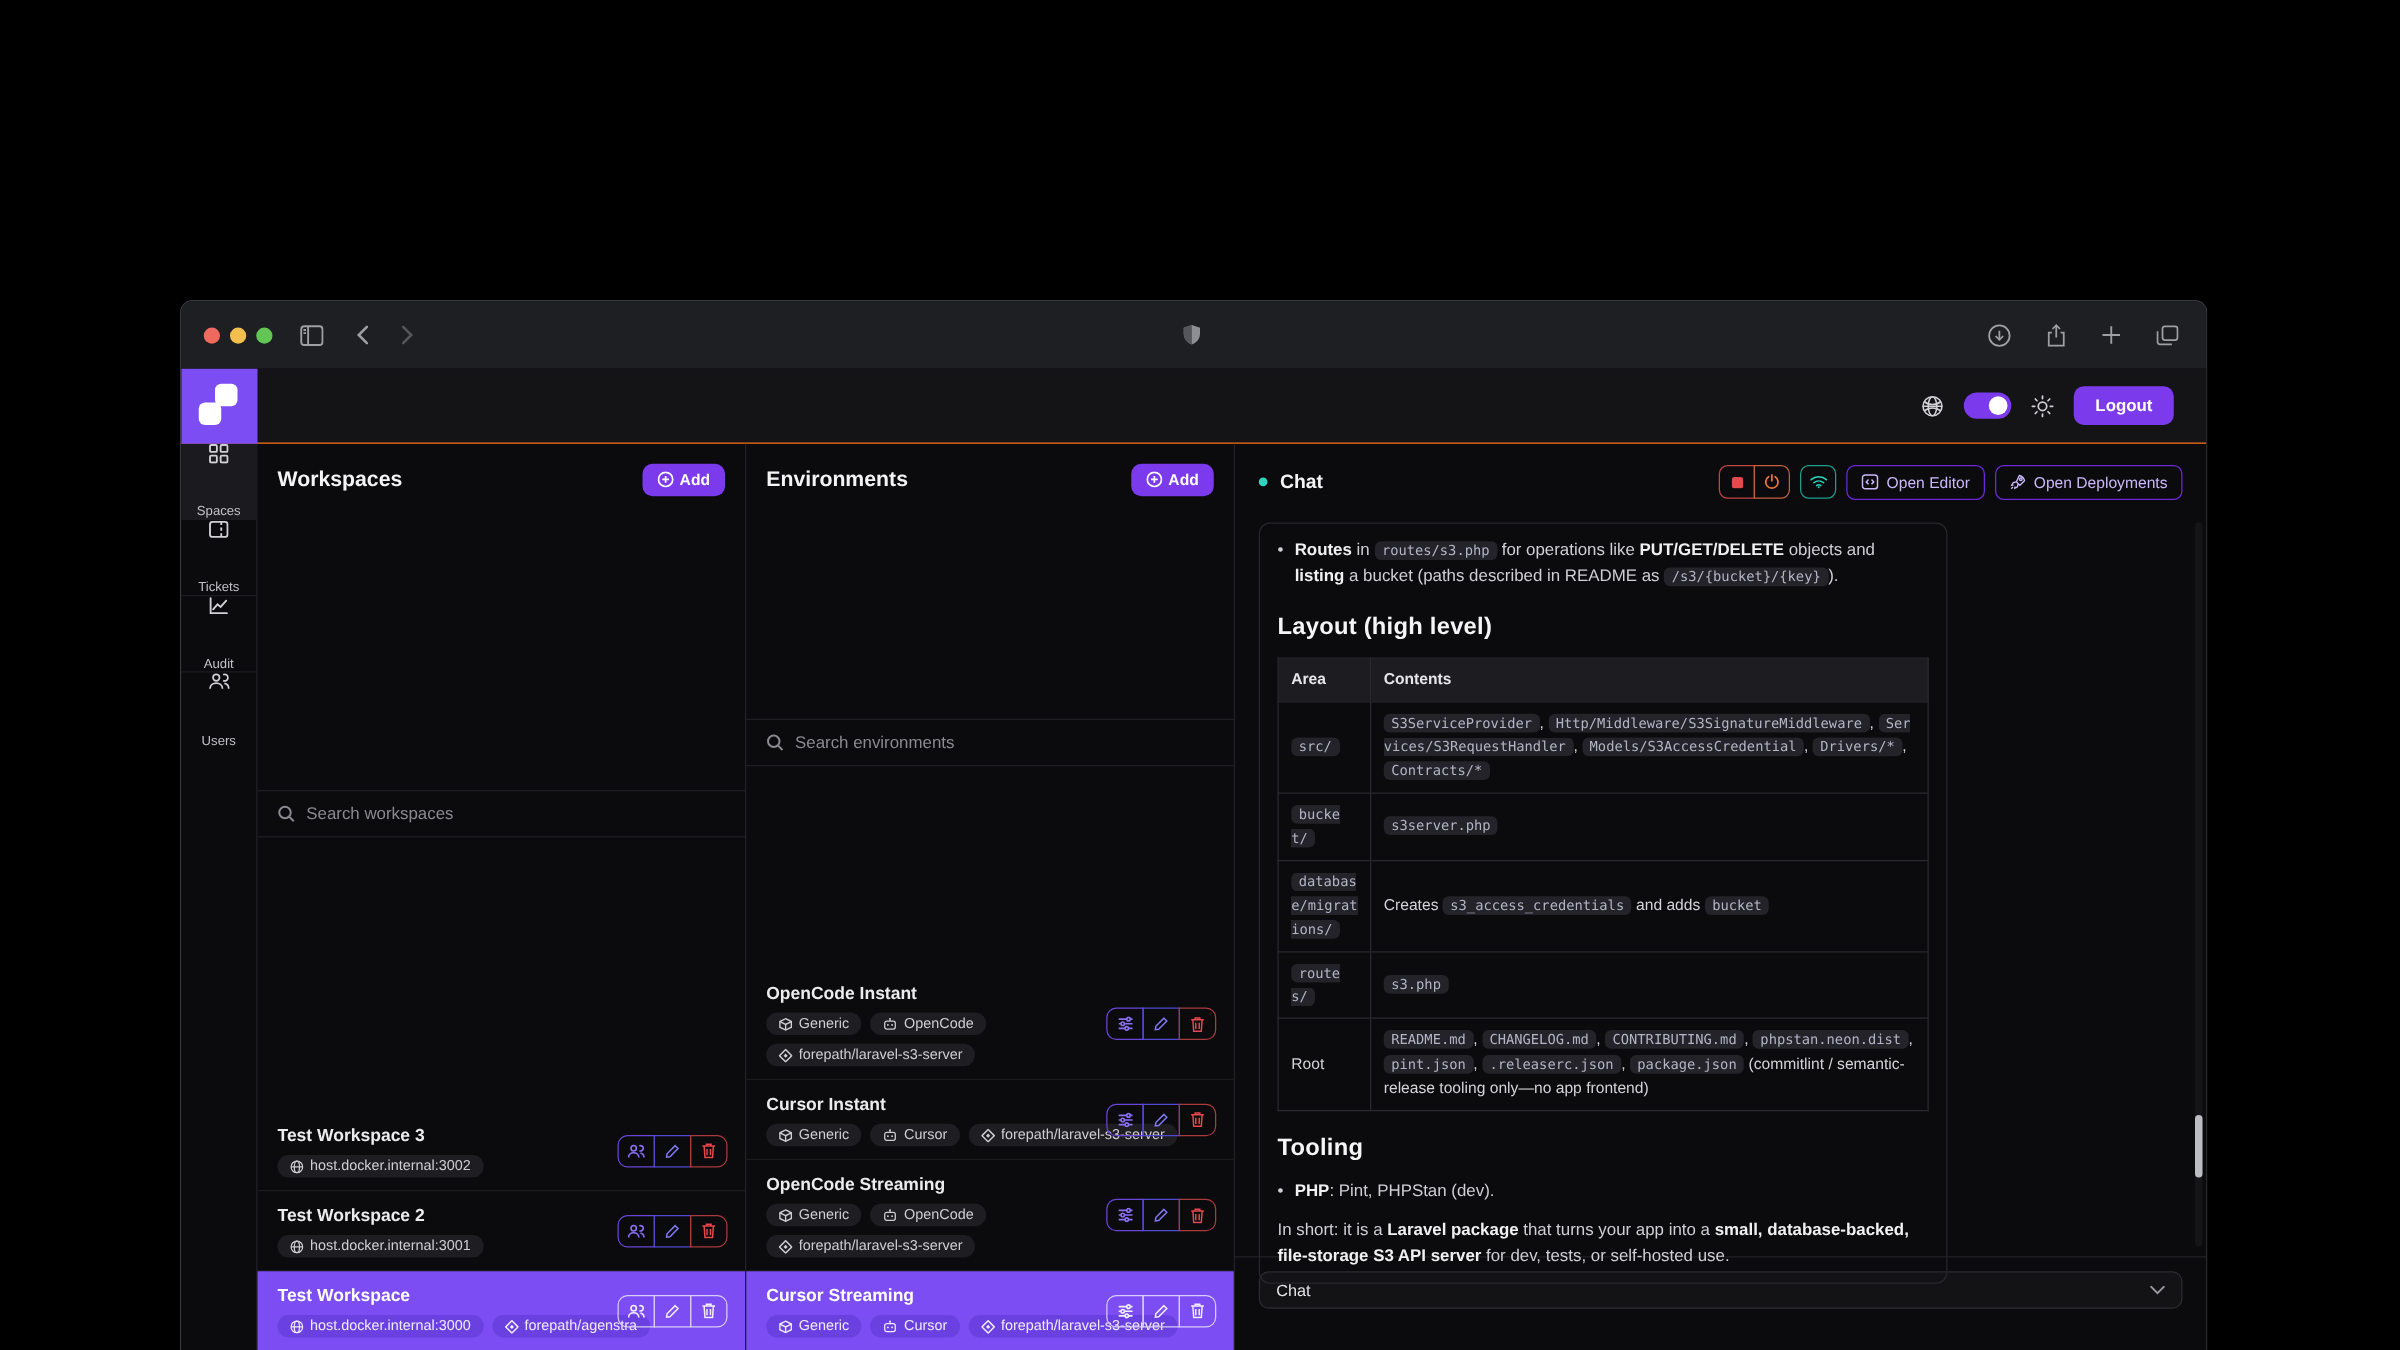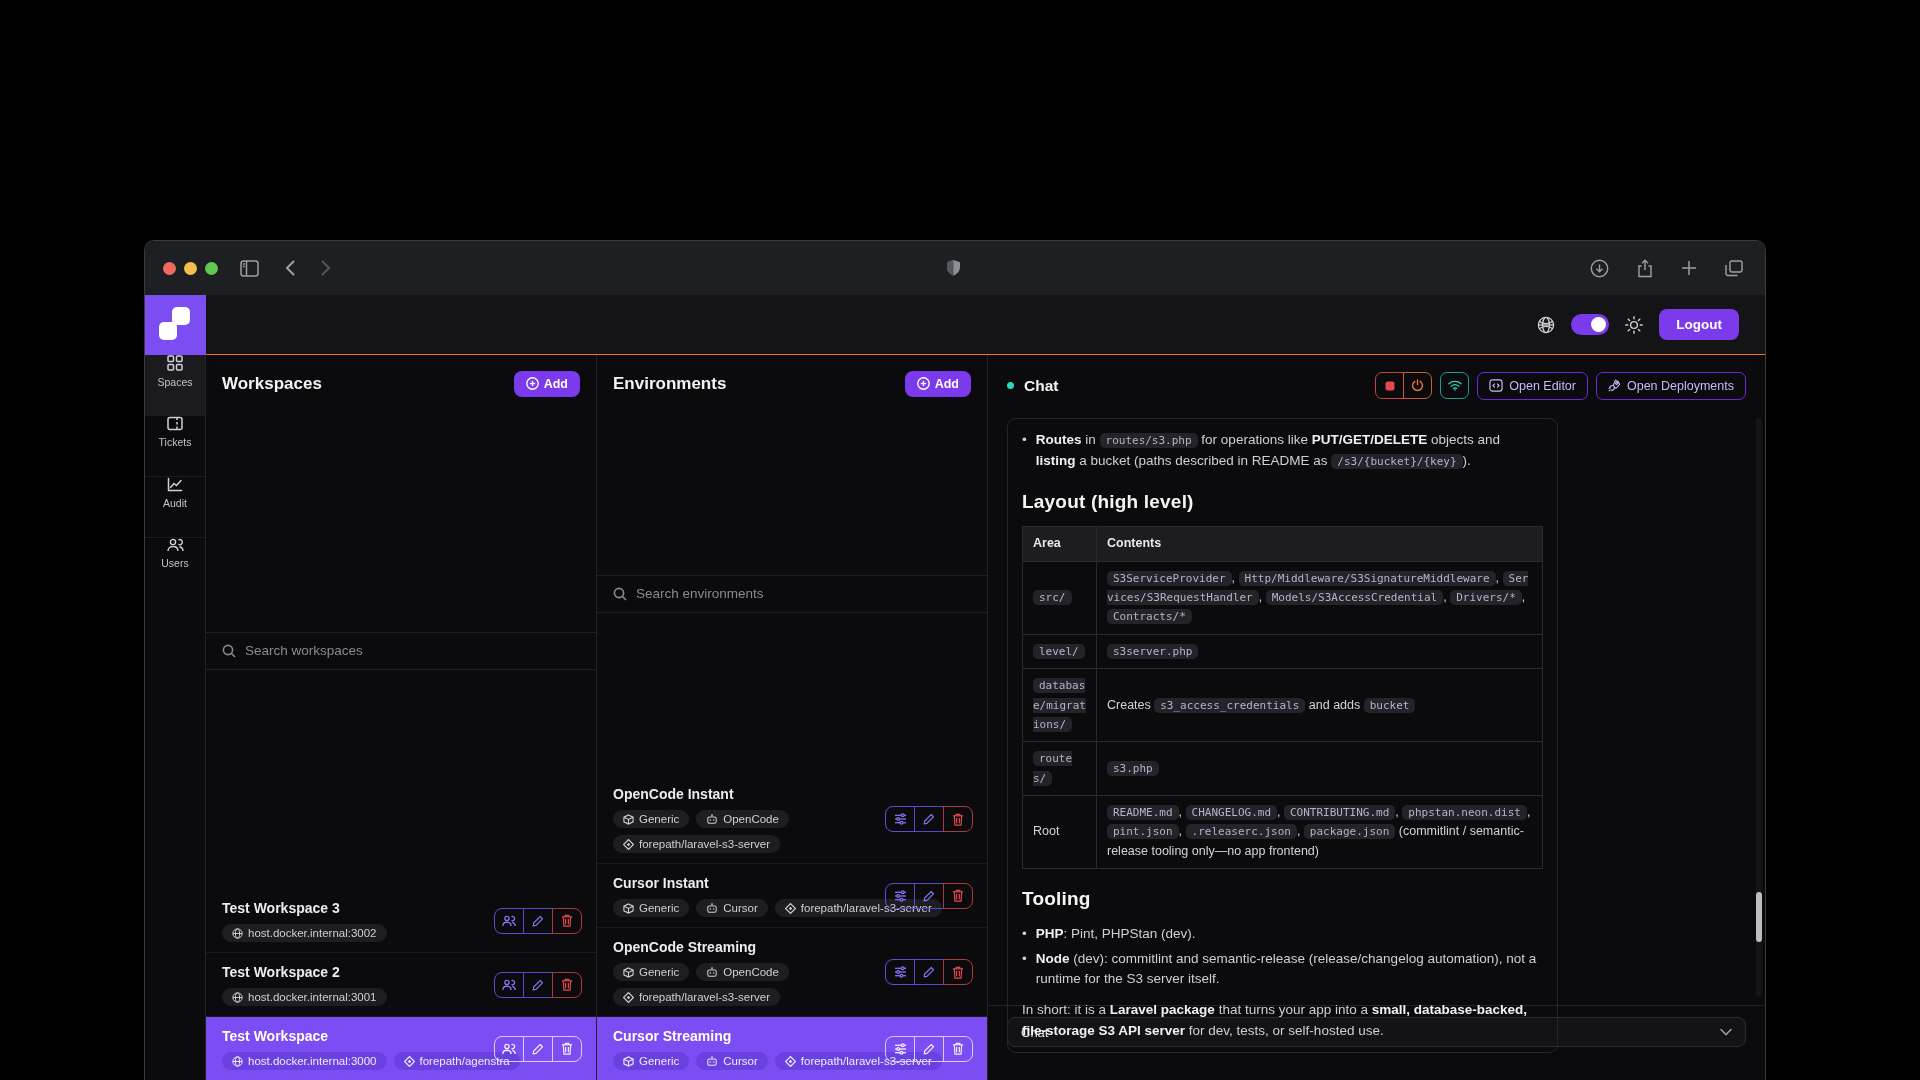--- a/index.html
+++ b/index.html
@@ -30,21 +30,21 @@
   .logo span { position:absolute; width:18px; height:18px; background:#fff; border-radius:5px; }
   .logo .sq1 { left:27px; top:12px; } .logo .sq2 { left:14px; top:27px; }
   .header-right { margin-left:auto; display:flex; align-items:center; gap:16px; padding-right:26px; color:#cfcfd4; }
   .toggle { width:38px; height:21px; border-radius:999px; background:#7c3aed; position:relative; cursor:pointer; }
   .toggle .knob { position:absolute; right:3px; top:3px; width:15px; height:15px; border-radius:50%; background:#fff; }
   .logout { background:#7c3aed; color:#fff; border:none; border-radius:8px; padding:8px 17px; font-size:13.5px; font-weight:600; font-family:inherit; cursor:pointer; }
 
   
   .app-body { flex:1; display:flex; min-height:0; }
   .sidebar { width:61px; border-right:1px solid #222226; flex:0 0 auto; }
-  .side-item { height:61px; border-bottom:1px solid #1c1c20; display:flex; flex-direction:column; align-items:center; justify-content:flex-start; gap:5px; color:#d0d0d5; cursor:pointer; }
+  .side-item { height:61px; border-bottom:1px solid #1c1c20; display:flex; flex-direction:column; align-items:center; justify-content:space-between; gap:5px; color:#d0d0d5; cursor:pointer; }
   .side-item.active { background:#1b1b1f; }
   .side-item .lbl { font-size:10.5px; color:#c2c2c8; }
 
   .panel { width:391px; border-right:1px solid #222226; display:flex; flex-direction:column; flex:0 0 auto;justify-content:space-between; }
   .panel-header { height:57px; display:flex; align-items:center; justify-content:space-between; padding:0 16px; flex:0 0 auto; }
   .panel-title { font-size:17px; font-weight:700; color:#f4f4f5; }
   .add-btn { display:flex; align-items:center; gap:5px; background:#7c3aed; color:#ffffff; border:none; border-radius:8px; padding:6px 12px; font-size:12.5px; font-weight:600; font-family:inherit; cursor:pointer; }
   .search-row { height:38px; display:flex; align-items:center; gap:9px; padding:0 16px; border-top:1px solid #1f1f23; border-bottom:1px solid #1f1f23; color:#8a8a90; flex:0 0 auto; }
   .search-row input { background:transparent; border:none; outline:none; color:#d4d4d8; font-size:13.5px; font-family:inherit; width:100%; }
   .search-row input::placeholder { color:#8a8a90; }
@@ -709,44 +709,41 @@
               <tbody>
                   <tr>
                 <th>Area</th>
                 <th>Contents</th>
               </tr>
               <tr>
                 <td class="area"><code class="pill">src/</code></td>
                 <td><code class="pill">S3ServiceProvider</code>, <code class="pill">Http/Middleware/S3SignatureMiddleware</code>, <code class="pill">Services/S3RequestHandler</code>, <code class="pill">Models/S3AccessCredential</code>, <code class="pill">Drivers/*</code>, <code class="pill">Contracts/*</code></td>
               </tr>
               <tr>
-                <td class="area"><code class="pill">level/</code></td>
+                <td class="area"><code class="pill">bucket/</code></td>
                 <td><code class="pill">s3server.php</code></td>
               </tr>
               <tr>
                 <td class="area"><code class="pill">database/migrations/</code></td>
                 <td>Creates <code class="pill">s3_access_credentials</code> and adds <code class="pill">bucket</code></td>
               </tr>
               <tr>
                 <td class="area"><code class="pill">routes/</code></td>
                 <td><code class="pill">s3.php</code></td>
               </tr>
               <tr>
                 <td class="area">Root</td>
                 <td><code class="pill">README.md</code>, <code class="pill">CHANGELOG.md</code>, <code class="pill">CONTRIBUTING.md</code>, <code class="pill">phpstan.neon.dist</code>, <code class="pill">pint.json</code>, <code class="pill">.releaserc.json</code>, <code class="pill">package.json</code> (commitlint / semantic-release tooling only—no app frontend)</td>
               </tr>
             </tbody>
               </table>
             <h2>Tooling</h2>
             <div class="bullet-row">
                 <div><strong>PHP</strong>: Pint, PHPStan (dev).</div>
               </div>
-            <div class="bullet-row">
-                <div><strong>Node</strong> (dev): commitlint and semantic-release (release/changelog automation), not a runtime for the S3 server itself.</div>
-              </div>
             <div style="margin-top:10px;">In short: it is a <strong>Laravel package</strong> that turns your app into a <strong>small, database-backed, file-storage S3 API server</strong> for dev, tests, or self-hosted use.</div>
 
           </div>
           <div class="v-scroll-track"></div>
           <div class="v-scroll-thumb"></div>
         </div>
 
         <div class="chat-input">
           <div class="mode-select">
             <span>Chat</span>

